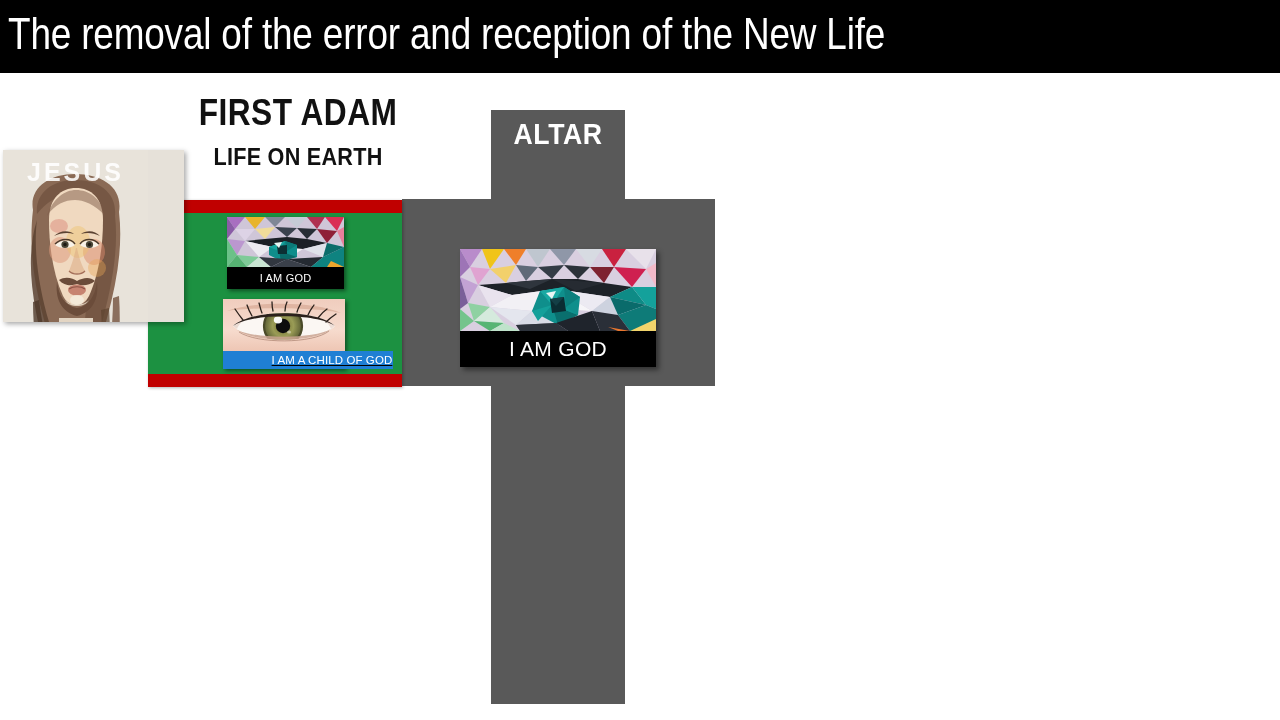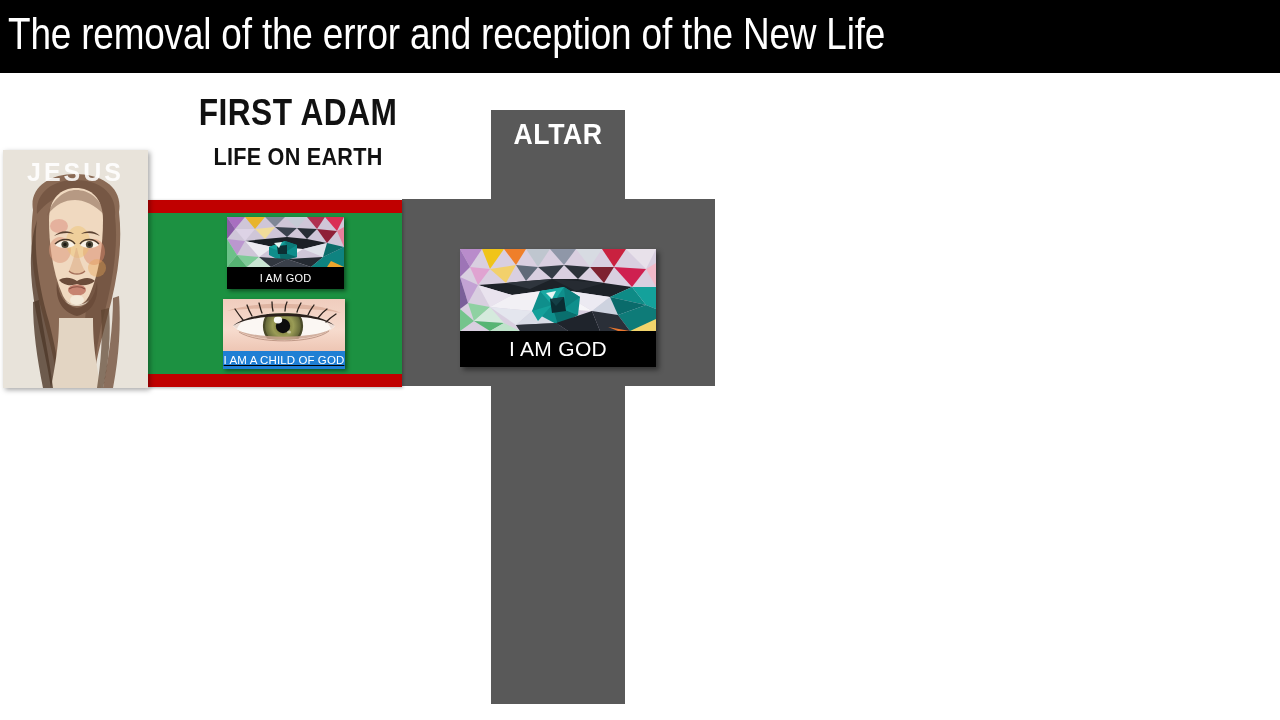--- a/index.html
+++ b/index.html
@@ -141,20 +141,21 @@
     line-height: 22px;
     font-size: 11px;
     letter-spacing: 0.2px;
   }
   #caption-child-small {
     background: #1f7fd4;
     height: 18px;
     line-height: 18px;
     font-size: 11.5px;
     letter-spacing: 0.1px;
+    padding-left: 48px;
   }
 
   
   #eye-card-altar {
     position: absolute;
     left: 460px; top: 249px;
     width: 196px; height: 118px;
     box-shadow: 3px 3px 5px rgba(0,0,0,0.45);
   }
   #eye-card-altar .eye-img { height: 82px; }
@@ -177,24 +178,25 @@
   
   .hazel-eye {
     width: 100%; height: 100%;
     display: block;
   }
 
   
   #jesus-portrait {
     position: absolute;
     left: 3px; top: 150px;
-    width: 145px; height: 238px;
+    width: 145px; height: 172px;
     background: #e6e1d9;
     box-shadow: 2px 2px 5px rgba(0,0,0,0.35);
     overflow: hidden;
+    padding-left: 36px;
   }
   #jesus-label {
     position: absolute;
     left: 0; top: 8px;
     width: 145px;
     text-align: center;
     color: rgba(255,255,255,0.88);
     font-size: 25px;
     font-weight: bold;
     font-variant: small-caps;

